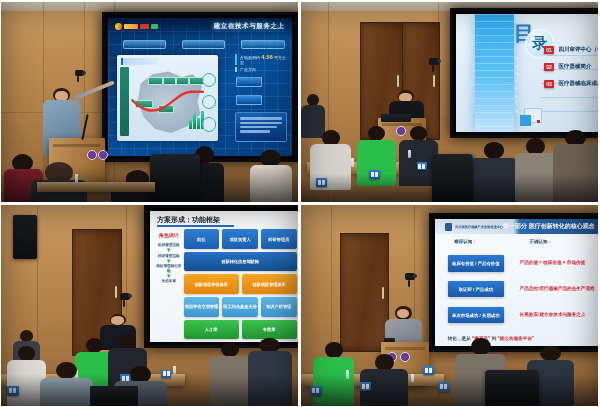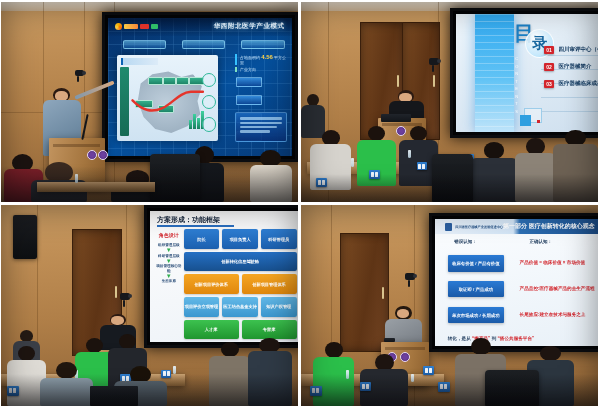--- a/index.html
+++ b/index.html
@@ -192,21 +192,21 @@
       <div class="screen-inner">
         <div class="slide1">
           <div class="s1-grid"></div>
           <div class="s1-topbar"></div>
           <div class="s1-logo">
             <span class="dot-logo"></span>
             <span class="logo-tag" style="width:14px;background:linear-gradient(90deg,#ffd34a,#ff8a3c)"></span>
             <span class="logo-tag" style="width:9px;background:#e5342b"></span>
             <span class="logo-tag" style="width:7px;background:#31c46c"></span>
           </div>
-          <div class="s1-title">华西附北医学产业模式</div>
+          <div class="s1-title">建立在技术与服务之上</div>
 
           <div class="s1-tabs">
             <div class="s1-tab"></div>
             <div class="s1-tab"></div>
             <div class="s1-tab"></div>
           </div>
 
           <div class="s1-card">
             <div class="s1-card-hd"></div>
             <div class="s1-side"></div>

